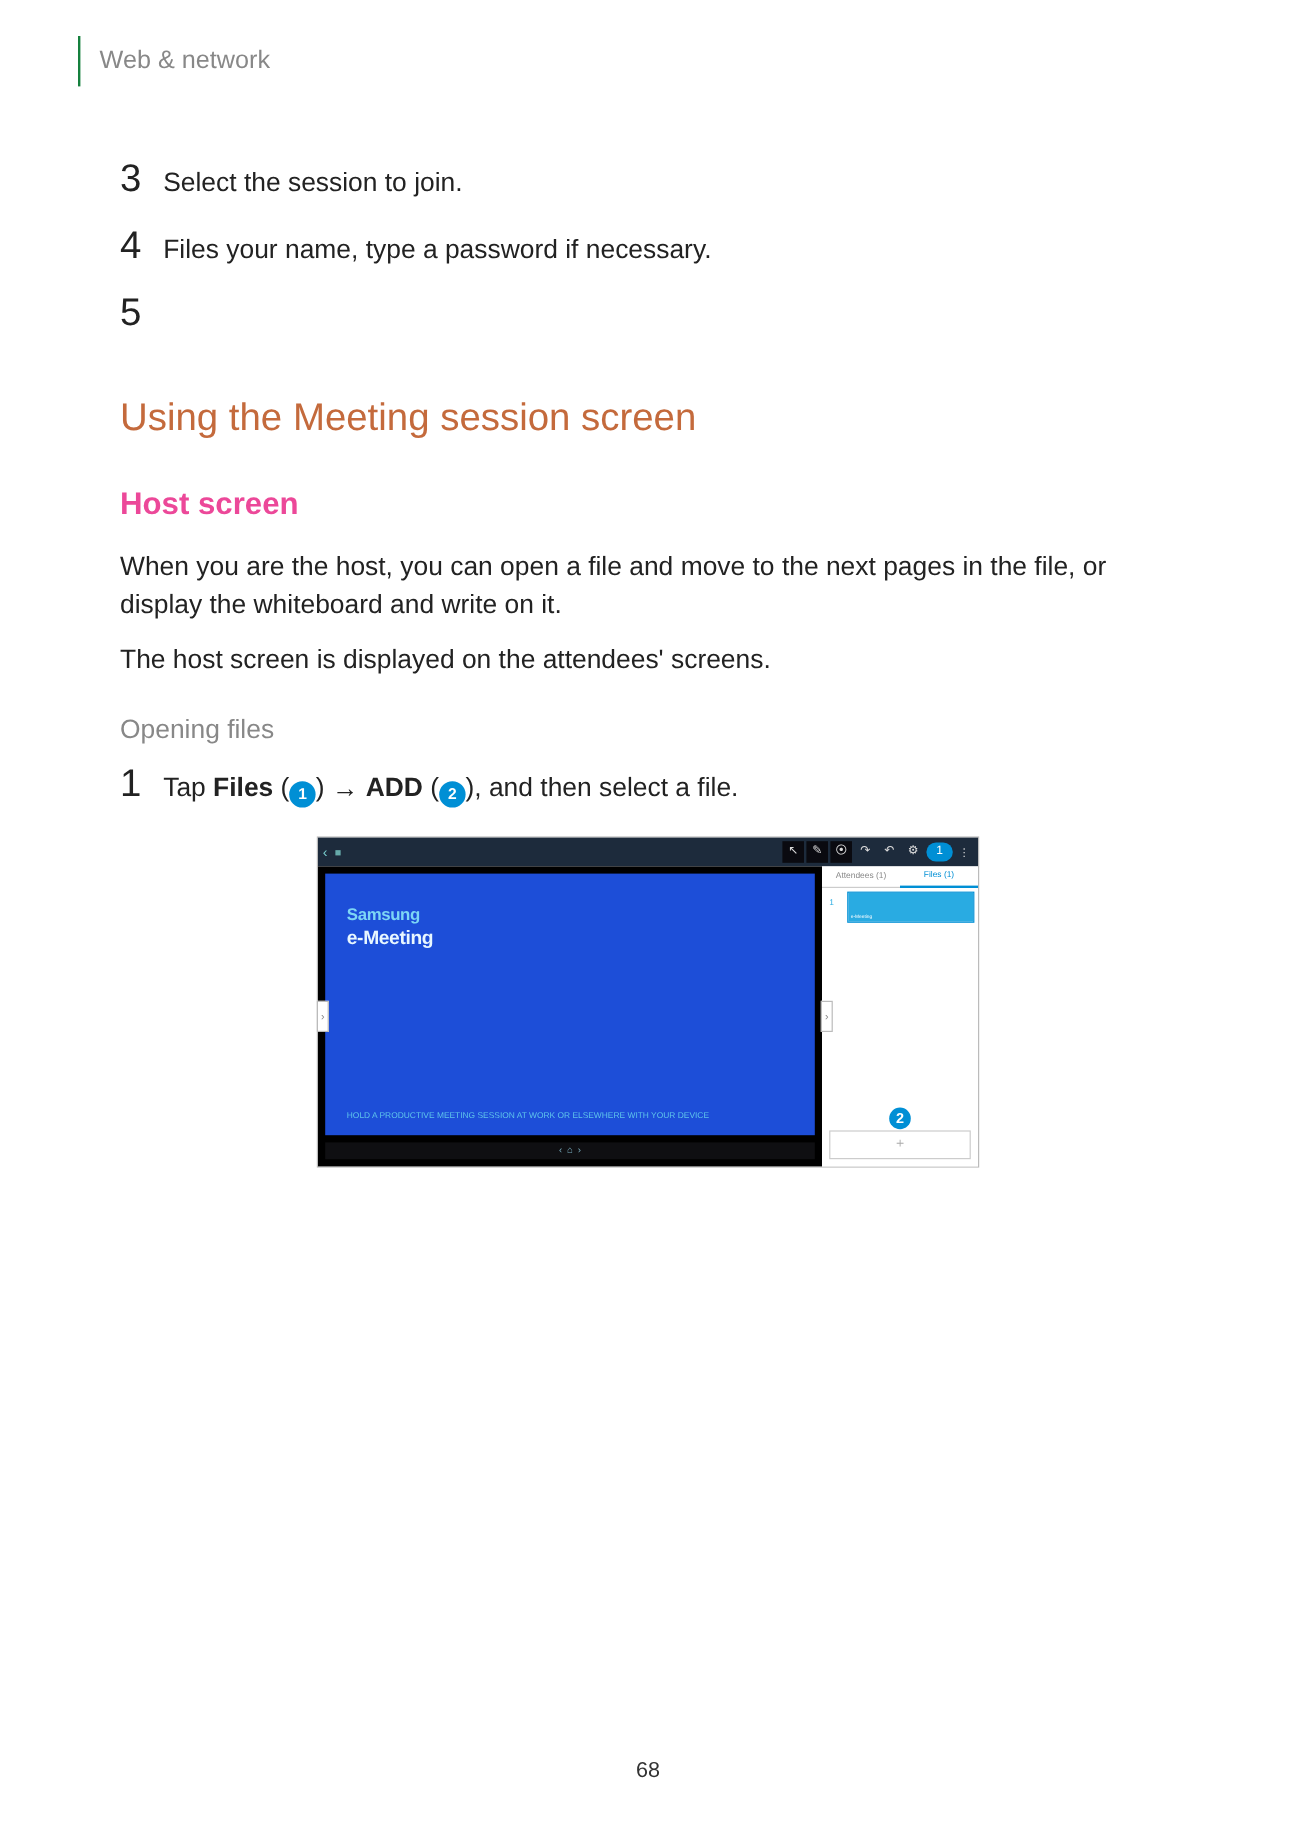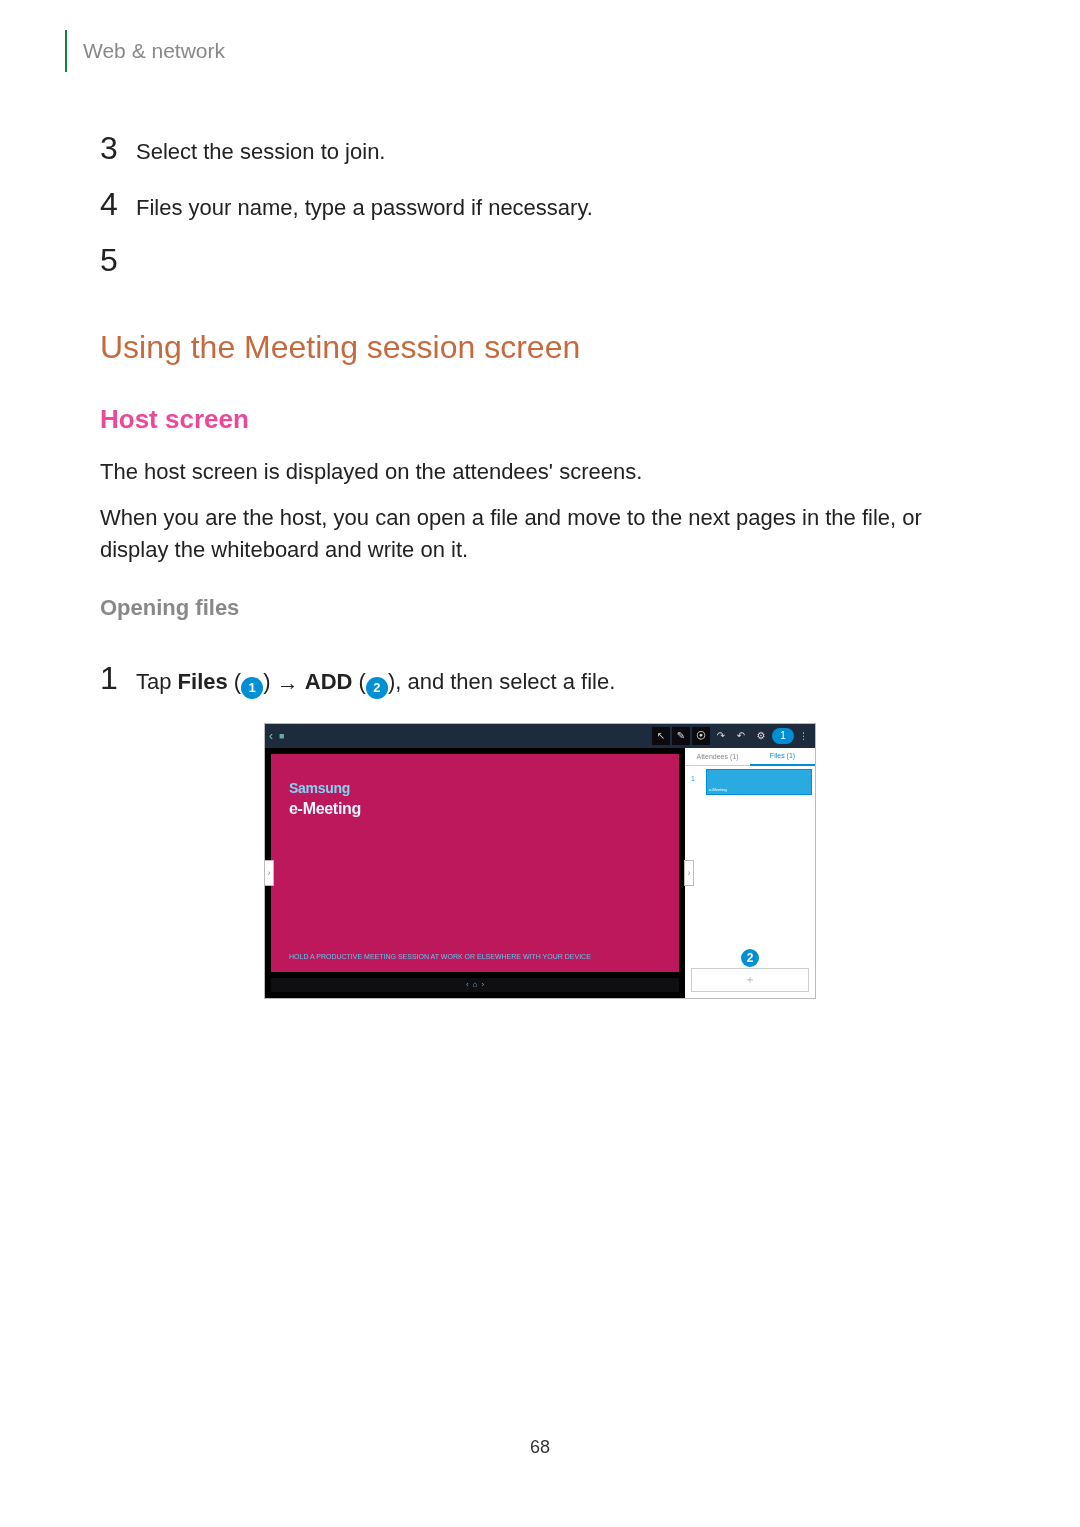--- a/index.html
+++ b/index.html
@@ -70,23 +70,23 @@
       margin-bottom: 18px;
     }
     .para {
       font-size: 22px;
       margin: 14px 0;
       color: #222;
     }
     .h4 {
       color: #888;
       font-size: 22px;
-      font-weight: bold;
+      font-weight: normal;
       margin-top: 26px;
-      margin-bottom: 38px;
+      margin-bottom: 12px;
     }
     .bold { font-weight: bold; }
     .circ {
       display: inline-flex;
       align-items: center;
       justify-content: center;
       width: 22px;
       height: 22px;
       background: #008fd5;
       border-radius: 50%;
@@ -150,21 +150,21 @@
     .mock-left {
       flex: 1;
       background: #000;
       display:flex;
       flex-direction:column;
       position:relative;
     }
     .slide {
       margin: 6px;
       flex:1;
-      background: #be185d;
+      background: #1d4ed8;
       color: #5ec4eb;
       padding: 24px 18px 10px 18px;
       display:flex;
       flex-direction:column;
       justify-content:flex-start;
     }
     .slide-t1 { font-size: 14px; color:#7dd6f5; font-weight:bold; letter-spacing:-0.3px;}
     .slide-t2 { font-size: 16px; color:#e8f7ff; font-weight:bold; letter-spacing:-0.3px; margin-top:-2px;}
     .slide-sub { color:#5ec4eb; font-size:7px; margin-top:auto;}
     .slide-bar {
@@ -200,21 +200,21 @@
       display:flex; align-items:center; justify-content:center;
       color:#aaa; font-size:11px; position:relative;
     }
     .callout-2 { position:absolute; top:-20px; left:50%; transform:translateX(-50%);}
     .mock-left-handle {
       position:absolute; left:-1px; top:50%; transform:translateY(-50%);
       background:#fff; border:1px solid #bbb; width:8px; height:24px;
       display:flex; align-items:center; justify-content:center; color:#888; font-size:9px;
     }
     .page-num {
-      position:absolute; bottom:40px; left:0; right:0; text-align:center;
+      position:absolute; bottom:12px; left:0; right:0; text-align:center;
       font-size:18px; color:#333;
     }
   </style>
 </head>
 <body>
 
 <div class="page">
 
   <div class="header-marker">
     <span class="header-text">Web &amp; network</span>
@@ -237,22 +237,22 @@
       <span class="num">5</span>
       <div class="num-body">
       </div>
     </li>
   </ol>
 
   <h2 class="h2">Using the Meeting session screen</h2>
 
   <h3 class="h3">Host screen</h3>
 
+  <p class="para">When you are the host, you can open a file and move to the next pages in the file, or display the whiteboard and write on it.</p>
   <p class="para">The host screen is displayed on the attendees' screens.</p>
-  <p class="para">When you are the host, you can open a file and move to the next pages in the file, or display the whiteboard and write on it.</p>
 
   <h4 class="h4">Opening files</h4>
 
   <ol class="num-list">
     <li class="num-item">
       <span class="num">1</span>
       <div class="num-body">
         <span>Tap </span><span class="bold">Files</span>
         (<span class="circ">
             <span style="color:#fff;font-size:13px;font-weight:bold">1</span>

